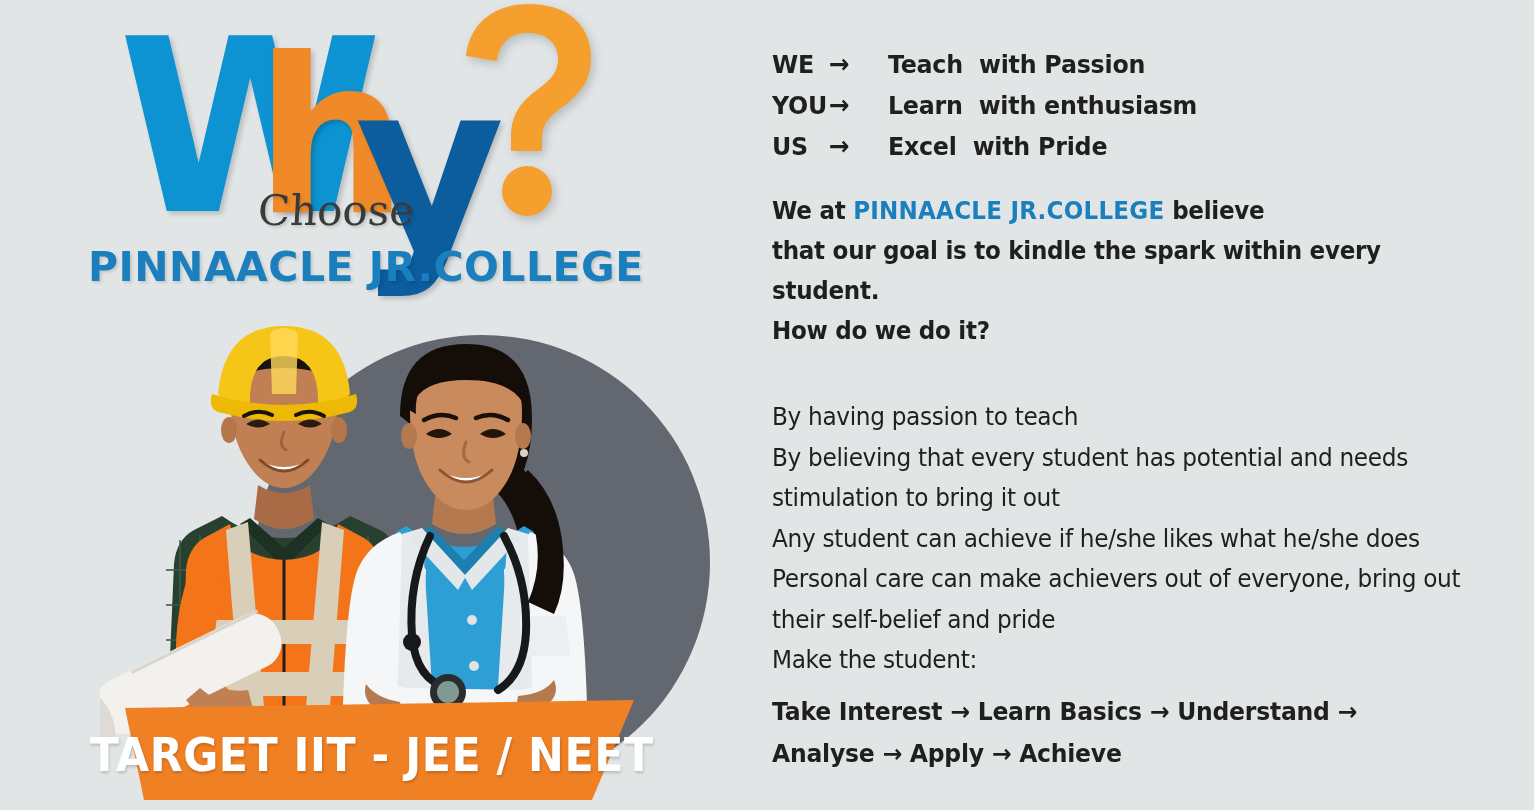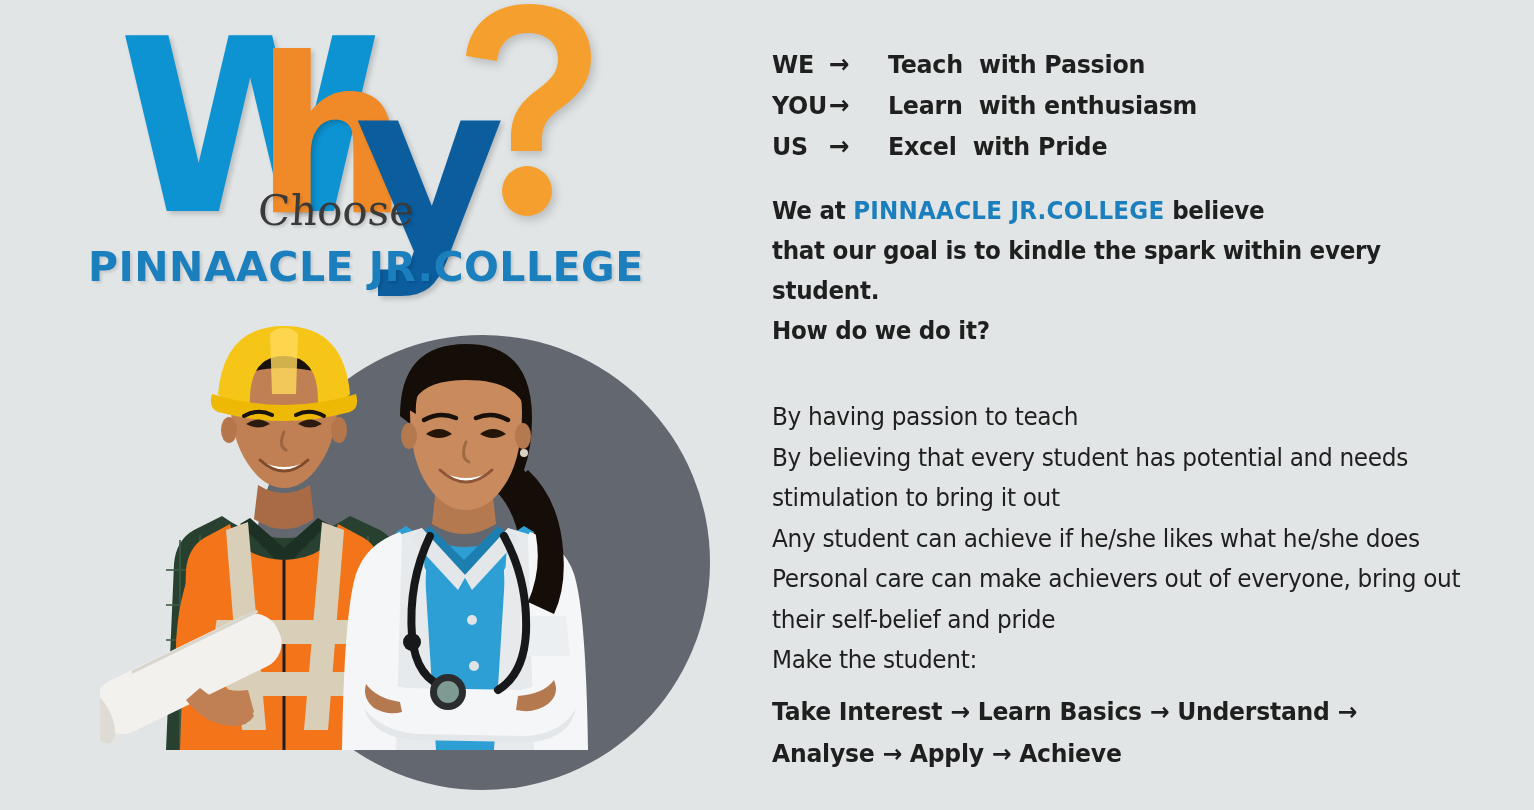--- a/index.html
+++ b/index.html
@@ -288,20 +288,24 @@
 
             <path d="M342 152 q24 18 48 0 q-24 12 -48 0 Z" fill="#ffffff"></path>
             <path d="M340 150 q26 24 52 0" stroke="#8d5436" stroke-width="3" fill="none" stroke-linecap="round"></path>
 
             <path d="M428 150 q28 26 34 70 q6 44 -8 74 l-26 -12 q14 -32 8 -66 q-6 -34 -24 -52 Z" fill="#140d08"></path>
           </g>
         </svg>
       </div>
     </div>
 
+    <div id="target-ribbon">
+      <div id="ribbon-shape"></div>
+      <div id="ribbon-label">TARGET IIT - JEE / NEET</div>
+    </div>
   </div>
 
   <div id="right-panel">
 
     <div class="motto-list">
       <div class="motto-row">
         <span class="motto-subject">WE</span>
         <span class="motto-arrow">→</span>
         <span class="motto-action">Teach  with Passion</span>
       </div>

